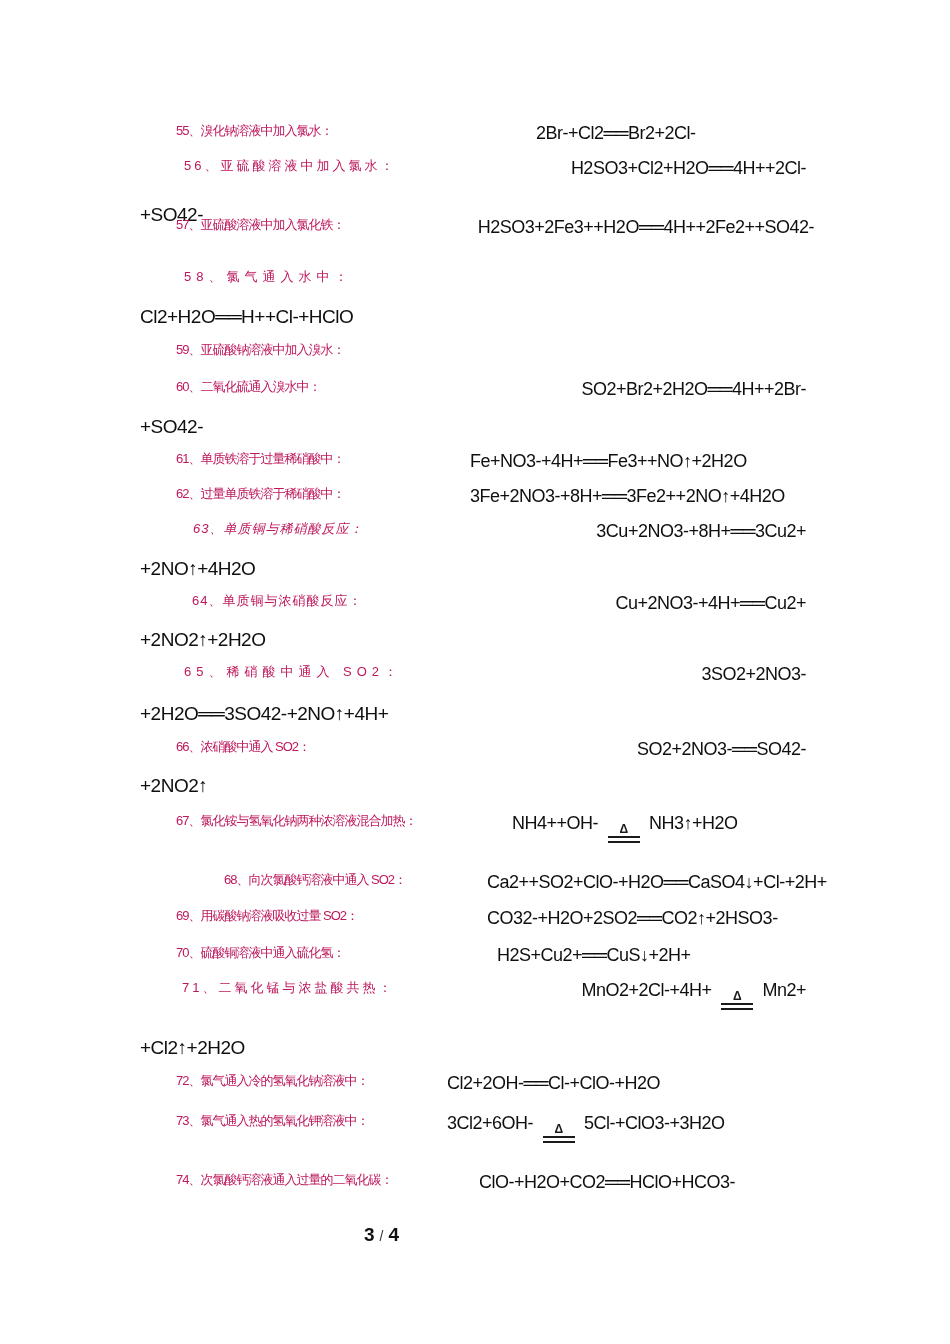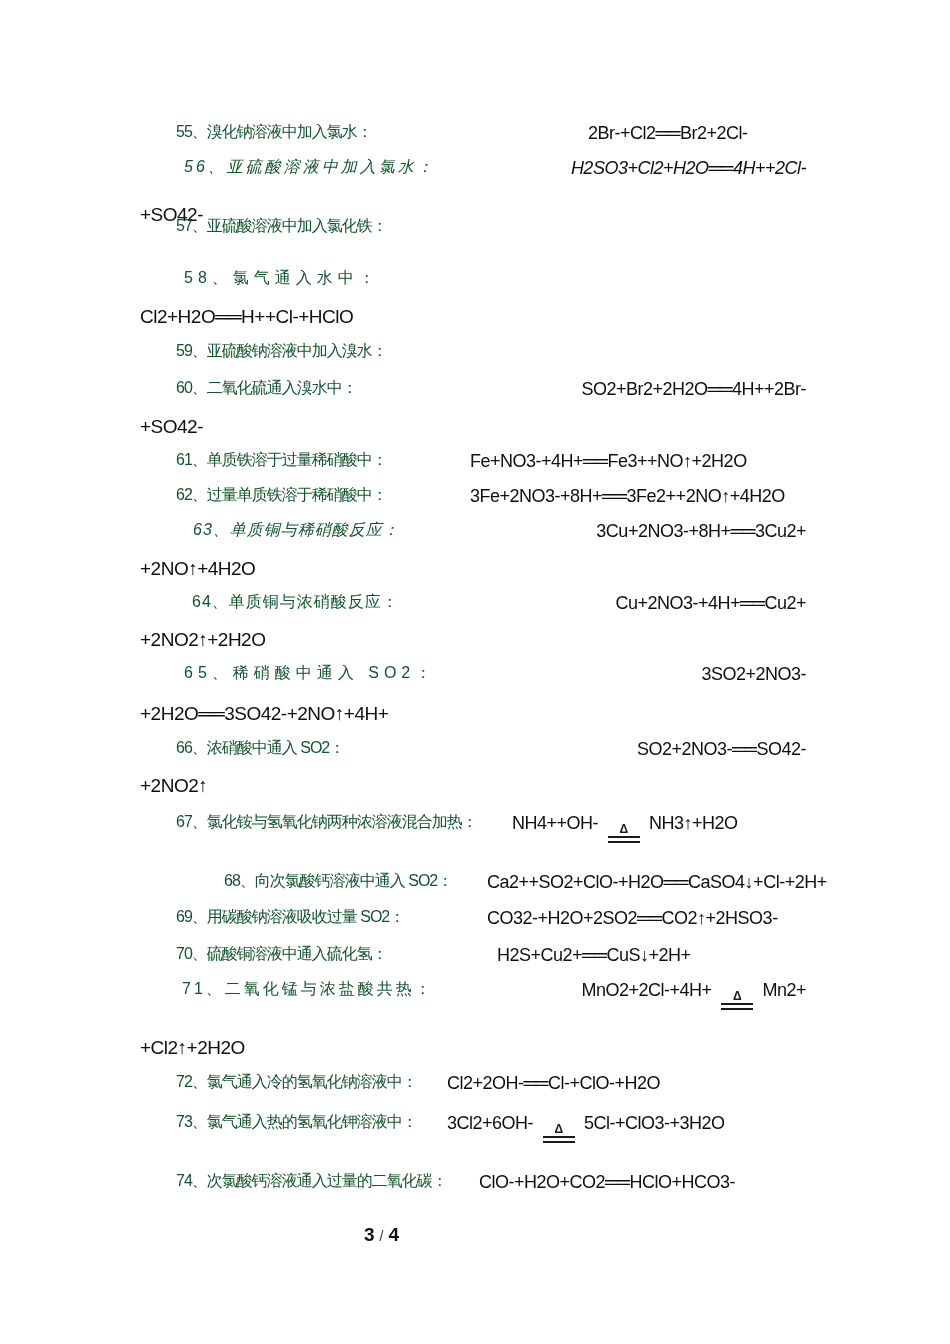--- a/index.html
+++ b/index.html
@@ -15,23 +15,23 @@
   .line{
     position:absolute;
     left:0;
     width:950px;
     height:30px;
     white-space:nowrap;
   }
   .lbl{
     position:absolute;
     top:0;
-    font-size:16px;
+    font-size:13px;
     letter-spacing:-1px;
-    color:#14532d;
+    color:#be185d;
   }
   .eq{
     position:absolute;
     top:1px;
     font-size:18px;
     letter-spacing:-0.5px;
     color:#0f0f0f;
     font-family:"Liberation Sans","DejaVu Sans","DejaVu Sans Mono",sans-serif;
   }
   .eq.right{right:144px;}
@@ -85,31 +85,32 @@
     color:#333;
   }
 </style>
 </head>
 <body>
 
 <div class="page">
   <div id="doc-lines">
       <div class="line" style="top: 122px;">
         <span class="lbl" style="left: 176px;"><span>55</span><span>、</span><span>溴化钠溶液中加入氯水：</span></span>
-        <span class="eq" style="left: 588px;">2Br-+Cl2══Br2+2Cl-</span>
-      </div>
-      <div class="line" style="top: 157px; font-style: italic;">
+        <span class="eq" style="left: 536px;">2Br-+Cl2══Br2+2Cl-</span>
+      </div>
+      <div class="line" style="top: 157px;">
         <span class="lbl" style="left: 184px; letter-spacing: 3px;"><span>56</span><span>、</span><span>亚硫酸溶液中加入氯水：</span></span>
         <span class="eq right">H2SO3+Cl2+H2O══4H++2Cl-</span>
       </div>
       <div class="line" style="top: 203px;">
         <span class="cont">+SO42-</span>
       </div>
       <div class="line" style="top: 216px; padding-left: 8px;">
         <span class="lbl" style="left: 176px;"><span>57</span><span>、</span><span>亚硫酸溶液中加入氯化铁：</span></span>
+        <span class="eq right">H2SO3+2Fe3++H2O══4H++2Fe2++SO42-</span>
       </div>
       <div class="line" style="top: 268px;">
         <span class="lbl" style="left: 184px; letter-spacing: 5px;"><span>58</span><span>、</span><span>氯气通入水中：</span></span>
       </div>
       <div class="line" style="top: 305px;">
         <span class="cont">Cl2+H2O══H++Cl-+HClO</span>
       </div>
       <div class="line" style="top: 341px;">
         <span class="lbl" style="left: 176px;"><span>59</span><span>、</span><span>亚硫酸钠溶液中加入溴水：</span></span>
       </div>

